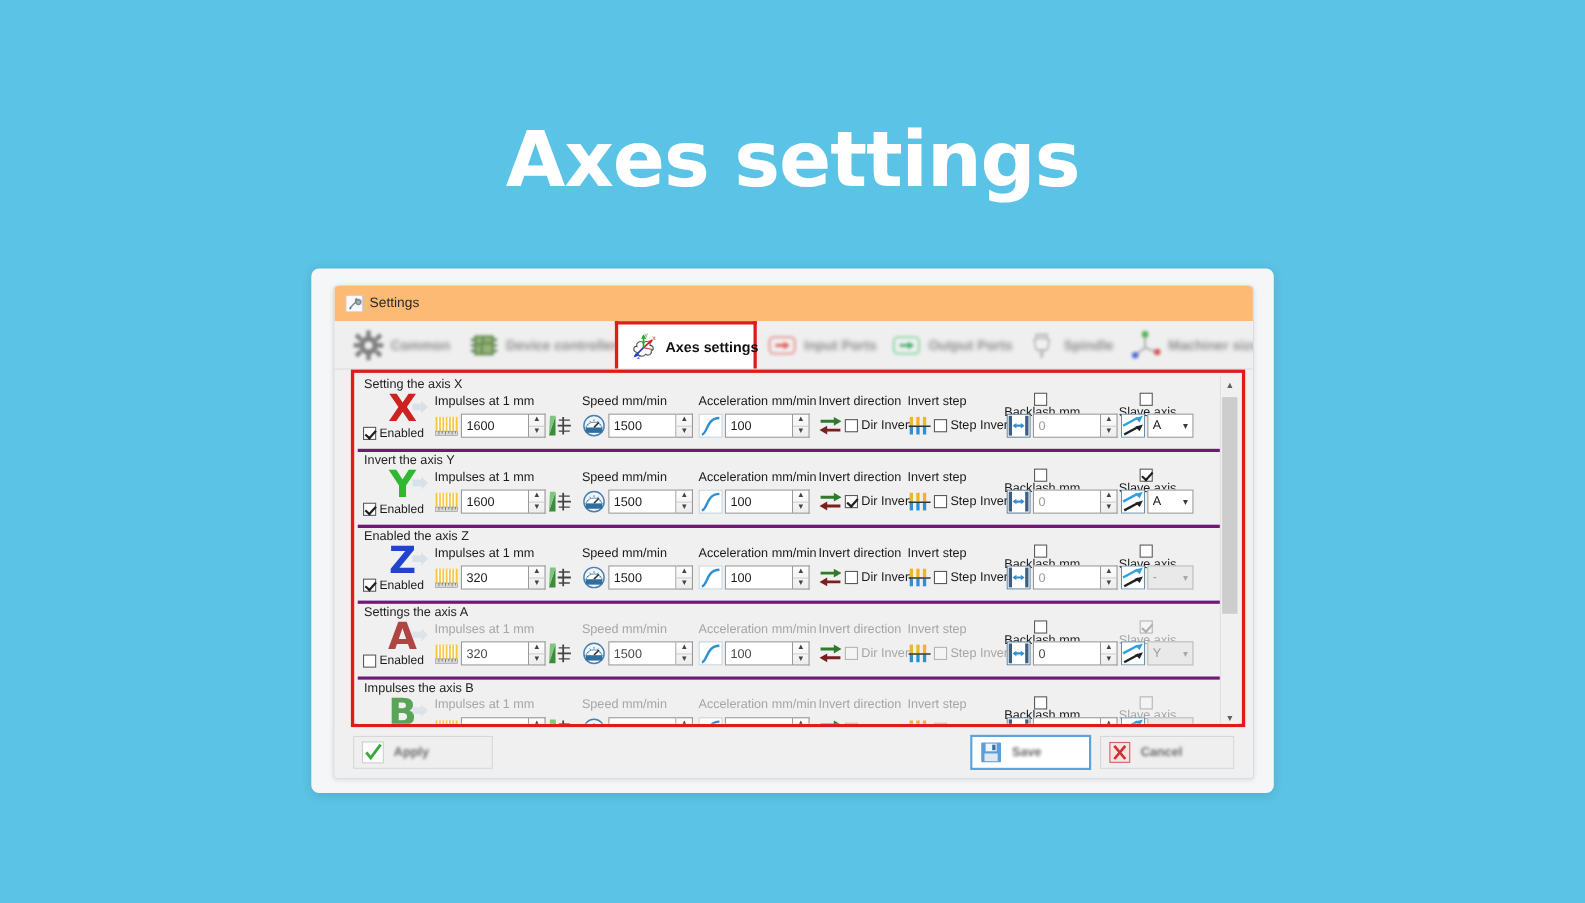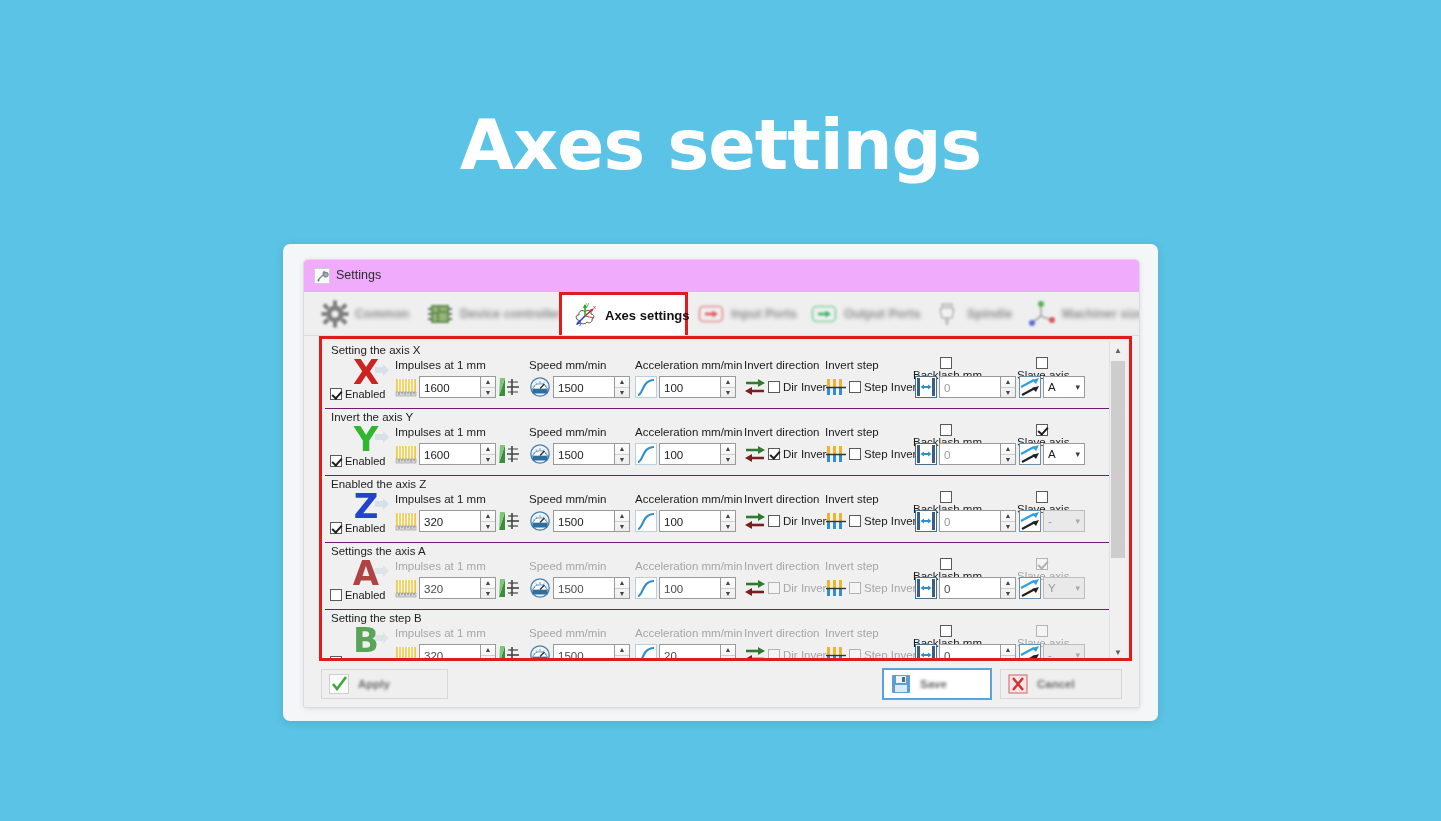--- a/index.html
+++ b/index.html
@@ -22,21 +22,21 @@
     box-shadow:0 2px 10px rgba(0,0,0,0.10);
   }
   
   .win{
     position:absolute;left:303px;top:259px;width:835px;height:447px;
     background:#f0f0f0;border:1px solid #d9dde0;border-radius:5px 5px 3px 3px;
     box-shadow:0 1px 5px rgba(0,0,0,0.10);
     overflow:hidden;
   }
   .titlebar{
-    position:absolute;left:0;top:0;width:835px;height:32px;background:#f0abfc;
+    position:absolute;left:0;top:0;width:835px;height:32px;background:#fdba74;
   }
   .title-icon{
     position:absolute;left:10px;top:8px;width:16px;height:16px;
   }
   .title-text{
     position:absolute;left:32px;top:8px;font-size:12.5px;color:#2b2b2b;
   }
 
   
   .tabstrip{
@@ -64,21 +64,21 @@
     position:absolute;left:15px;top:76px;width:813px;height:325px;
     border:3px solid #e01b1b;box-sizing:border-box;background:#f0f0f0;
     overflow:hidden;
   }
   .axis-scroll{
     position:absolute;left:3px;top:3px;width:790px;height:319px;
     background:#f0f0f0;overflow:hidden;
   }
   .axis-row{
     position:relative;height:66px;width:790px;
-    border-bottom:1px solid #701a75;
+    border-bottom:3px solid #701a75;
     background:#f0f0f0;
   }
   .group-title{
     position:absolute;left:6px;top:2px;font-size:11.5px;color:#222;
   }
   .axis-row.disabled .group-title{color:#222;}
 
   
   .axis-glyph{
     position:absolute;left:22px;top:11px;width:38px;height:40px;
@@ -969,21 +969,21 @@
   <polygon points="20,10 13,12 17,16" fill="#222"></polygon>
               </svg>
             </span>
             <span class="combo dim">
               <span>Y</span>
               <span class="chev">▾</span>
             </span>
           </div>
         </div>
         <div class="axis-row disabled">
-          <div class="group-title">Setting the step B</div>
+          <div class="group-title">Impulses the axis B</div>
           <div class="axis-glyph" style="color:#2f8f2f;opacity:.78"><span>B</span><span class="arrow">
               <svg width="16" height="14" viewBox="0 0 16 14">
                 <path d="M1 4 h8 v-3 l6 6 -6 6 v-3 h-8 z" fill="#b9cfdd"></path>
               </svg>
             </span></div>
           <div class="enabled-chk">
             <span class="cb"></span>
             <span>Enabled</span>
           </div>
           <div class="fieldlabel dimmable" style="left:70px;top:17px;">Impulses at 1 mm</div>

